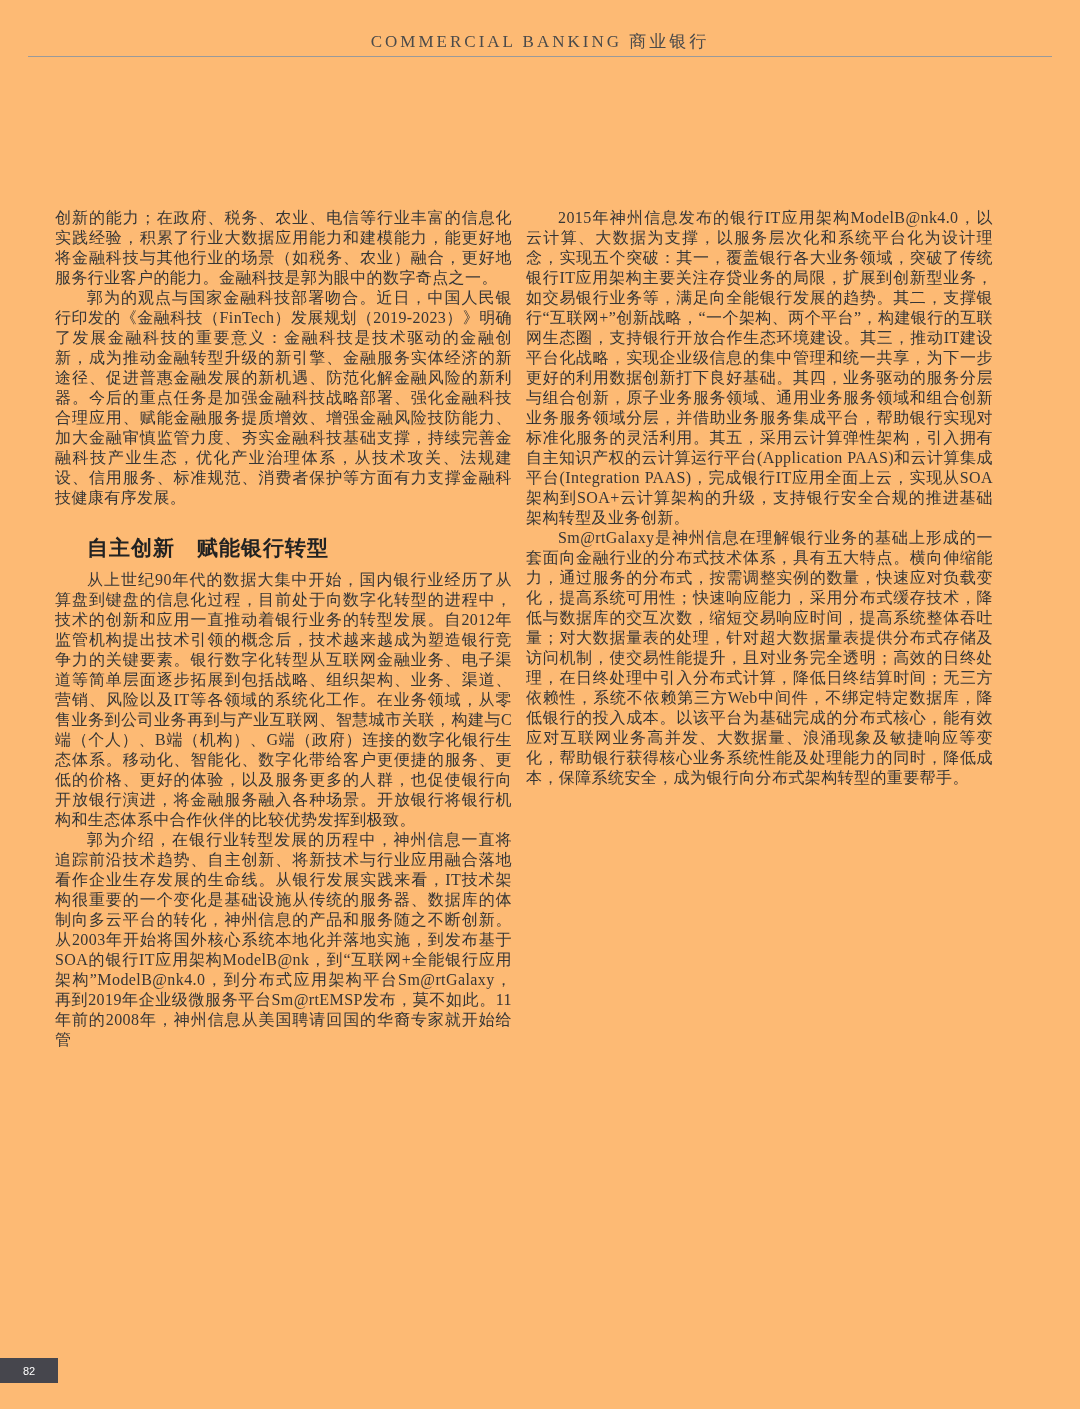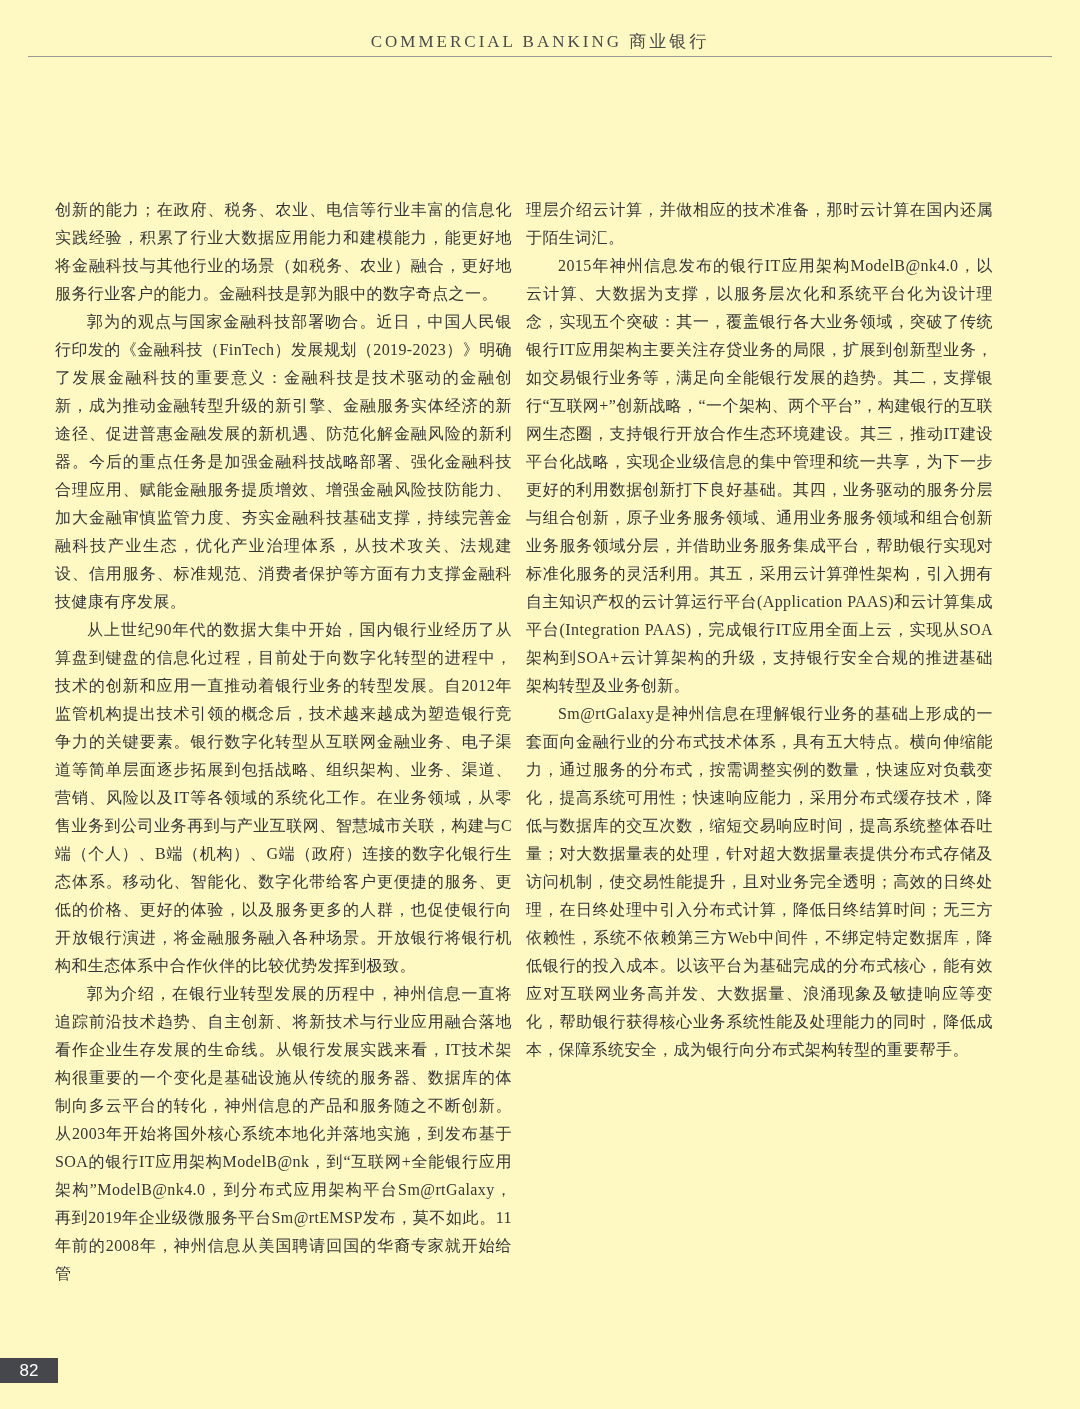--- a/index.html
+++ b/index.html
@@ -5,21 +5,21 @@
   html, body {
     margin: 0;
     padding: 0;
     background: #e8e8e8;
   }
   .page {
     position: relative;
     width: 1080px;
     height: 1409px;
     margin: 0 auto;
-    background: #fef9c3;
+    background: #fdba74;
     overflow: hidden;
     font-family: "Liberation Serif", "DejaVu Serif", serif;
   }
   .header-title {
     position: absolute;
     top: 30px;
     left: 0;
     width: 100%;
     text-align: center;
     font-size: 17px;
@@ -29,25 +29,25 @@
   .header-rule {
     position: absolute;
     top: 56px;
     left: 28px;
     right: 28px;
     height: 0;
     border-top: 1px solid #9a9a9a;
   }
   .column {
     position: absolute;
-    top: 196px;
+    top: 208px;
     height: 1120px;
     overflow: hidden;
     font-size: 16px;
-    line-height: 28px;
+    line-height: 20px;
     letter-spacing: 0.4px;
     color: #363636;
     text-align: justify;
     text-justify: inter-ideograph;
   }
   .column-left  { left: 55px;  width: 457px; }
   .column-right { left: 526px; width: 467px; }
   .column p { margin: 0; }
   .column p.indent { text-indent: 2em; }
   .section-heading {
@@ -63,41 +63,41 @@
     left: 0;
     top: 1358px;
     width: 58px;
     height: 25px;
     background: #46464d;
     color: #ffffff;
     display: flex;
     align-items: center;
     justify-content: center;
     font-family: "Liberation Sans", sans-serif;
-    font-size: 17px;
+    font-size: 11px;
   }
 </style>
 </head>
 <body>
 
 <div class="page">
 
   <div class="header-title">COMMERCIAL BANKING 商业银行</div>
 
   <div class="header-rule"></div>
 
   <div class="column column-left">
     <p>创新的能力；在政府、税务、农业、电信等行业丰富的信息化实践经验，积累了行业大数据应用能力和建模能力，能更好地将金融科技与其他行业的场景（如税务、农业）融合，更好地服务行业客户的能力。金融科技是郭为眼中的数字奇点之一。</p>
     <p class="indent">郭为的观点与国家金融科技部署吻合。近日，中国人民银行印发的《金融科技（FinTech）发展规划（2019-2023）》明确了发展金融科技的重要意义：金融科技是技术驱动的金融创新，成为推动金融转型升级的新引擎、金融服务实体经济的新途径、促进普惠金融发展的新机遇、防范化解金融风险的新利器。今后的重点任务是加强金融科技战略部署、强化金融科技合理应用、赋能金融服务提质增效、增强金融风险技防能力、加大金融审慎监管力度、夯实金融科技基础支撑，持续完善金融科技产业生态，优化产业治理体系，从技术攻关、法规建设、信用服务、标准规范、消费者保护等方面有力支撑金融科技健康有序发展。</p>
+    <h2 class="section-heading">自主创新　赋能银行转型</h2>
     <p class="indent">从上世纪90年代的数据大集中开始，国内银行业经历了从算盘到键盘的信息化过程，目前处于向数字化转型的进程中，技术的创新和应用一直推动着银行业务的转型发展。自2012年监管机构提出技术引领的概念后，技术越来越成为塑造银行竞争力的关键要素。银行数字化转型从互联网金融业务、电子渠道等简单层面逐步拓展到包括战略、组织架构、业务、渠道、营销、风险以及IT等各领域的系统化工作。在业务领域，从零售业务到公司业务再到与产业互联网、智慧城市关联，构建与C端（个人）、B端（机构）、G端（政府）连接的数字化银行生态体系。移动化、智能化、数字化带给客户更便捷的服务、更低的价格、更好的体验，以及服务更多的人群，也促使银行向开放银行演进，将金融服务融入各种场景。开放银行将银行机构和生态体系中合作伙伴的比较优势发挥到极致。</p>
     <p class="indent">郭为介绍，在银行业转型发展的历程中，神州信息一直将追踪前沿技术趋势、自主创新、将新技术与行业应用融合落地看作企业生存发展的生命线。从银行发展实践来看，IT技术架构很重要的一个变化是基础设施从传统的服务器、数据库的体制向多云平台的转化，神州信息的产品和服务随之不断创新。从2003年开始将国外核心系统本地化并落地实施，到发布基于SOA的银行IT应用架构ModelB@nk，到“互联网+全能银行应用架构”ModelB@nk4.0，到分布式应用架构平台Sm@rtGalaxy，再到2019年企业级微服务平台Sm@rtEMSP发布，莫不如此。11年前的2008年，神州信息从美国聘请回国的华裔专家就开始给管</p>
   </div>
 
   <div class="column column-right">
-    <p>理层介绍云计算，并做相应的技术准备，那时云计算在国内还属于陌生词汇。</p>
     <p class="indent">2015年神州信息发布的银行IT应用架构ModelB@nk4.0，以云计算、大数据为支撑，以服务层次化和系统平台化为设计理念，实现五个突破：其一，覆盖银行各大业务领域，突破了传统银行IT应用架构主要关注存贷业务的局限，扩展到创新型业务，如交易银行业务等，满足向全能银行发展的趋势。其二，支撑银行“互联网+”创新战略，“一个架构、两个平台”，构建银行的互联网生态圈，支持银行开放合作生态环境建设。其三，推动IT建设平台化战略，实现企业级信息的集中管理和统一共享，为下一步更好的利用数据创新打下良好基础。其四，业务驱动的服务分层与组合创新，原子业务服务领域、通用业务服务领域和组合创新业务服务领域分层，并借助业务服务集成平台，帮助银行实现对标准化服务的灵活利用。其五，采用云计算弹性架构，引入拥有自主知识产权的云计算运行平台(Application PAAS)和云计算集成平台(Integration PAAS)，完成银行IT应用全面上云，实现从SOA架构到SOA+云计算架构的升级，支持银行安全合规的推进基础架构转型及业务创新。</p>
     <p class="indent">Sm@rtGalaxy是神州信息在理解银行业务的基础上形成的一套面向金融行业的分布式技术体系，具有五大特点。横向伸缩能力，通过服务的分布式，按需调整实例的数量，快速应对负载变化，提高系统可用性；快速响应能力，采用分布式缓存技术，降低与数据库的交互次数，缩短交易响应时间，提高系统整体吞吐量；对大数据量表的处理，针对超大数据量表提供分布式存储及访问机制，使交易性能提升，且对业务完全透明；高效的日终处理，在日终处理中引入分布式计算，降低日终结算时间；无三方依赖性，系统不依赖第三方Web中间件，不绑定特定数据库，降低银行的投入成本。以该平台为基础完成的分布式核心，能有效应对互联网业务高并发、大数据量、浪涌现象及敏捷响应等变化，帮助银行获得核心业务系统性能及处理能力的同时，降低成本，保障系统安全，成为银行向分布式架构转型的重要帮手。</p>
   </div>
 
   <div class="page-num-badge">
     <span>82</span>
   </div>
 
 </div>
 

